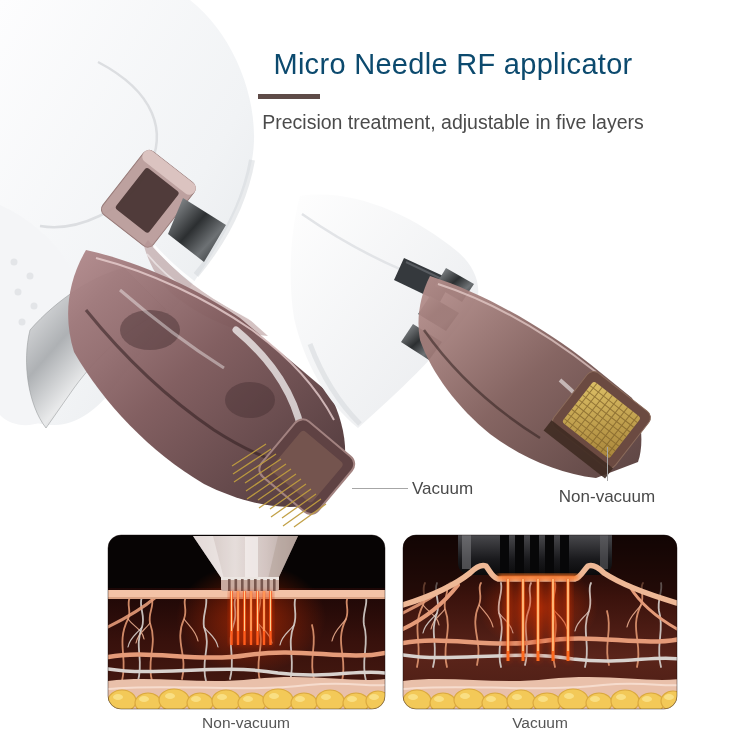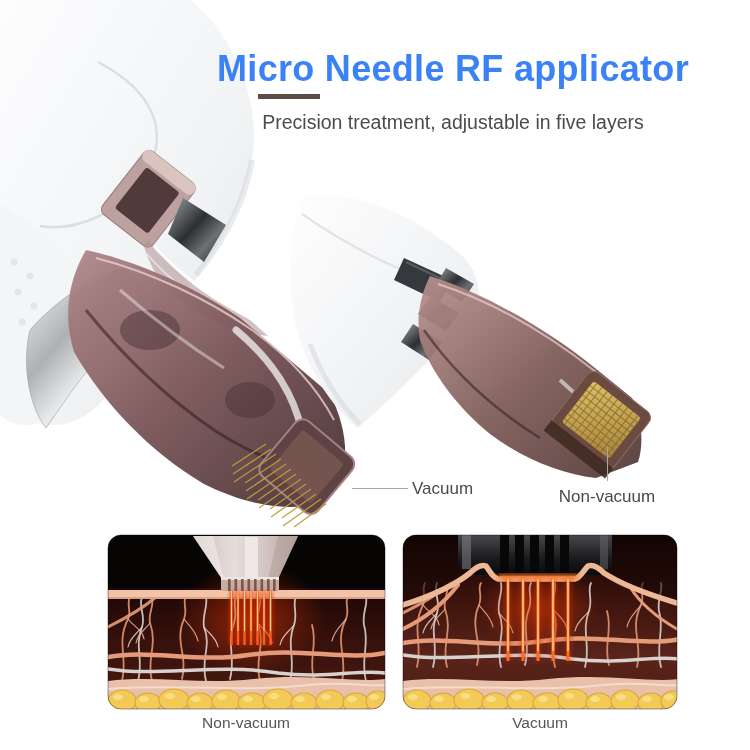--- a/index.html
+++ b/index.html
@@ -1,21 +1,21 @@
 <!DOCTYPE html>
 <html><head>
 <meta charset="utf-8">
 <style>
   html,body{margin:0;padding:0;background:#fff;}
   #canvas{position:relative;width:750px;height:750px;background:#fff;overflow:hidden;
           font-family:"Liberation Sans",sans-serif;}
   .abs{position:absolute;}
   
-  #title{top:48px;left:155px;width:596px;text-align:center;font-size:36px;font-weight:bold;
-         color:#3b82f6;letter-spacing:.3px;}
+  #title{top:48px;left:155px;width:596px;text-align:center;font-size:29px;font-weight:normal;
+         color:#0c4a6e;letter-spacing:.3px;}
   #divider{top:94px;left:258px;width:62px;height:5px;background:#5e4b48;}
   #subtitle{top:111px;left:105px;width:696px;text-align:center;font-size:19.5px;color:#4b4b4b;}
   
   #photo{top:0;left:0;}
   
   .callout{color:#4a4a4a;font-size:17px;}
   #callout-vacuum-line{top:488px;left:352px;width:56px;height:1px;background:#a6a6a6;}
   #callout-vacuum{top:479px;left:412px;}
   #callout-nonvac-line{top:447px;left:607px;width:1px;height:34px;background:#a6a6a6;}
   #callout-nonvac{top:487px;left:537px;width:140px;text-align:center;}

